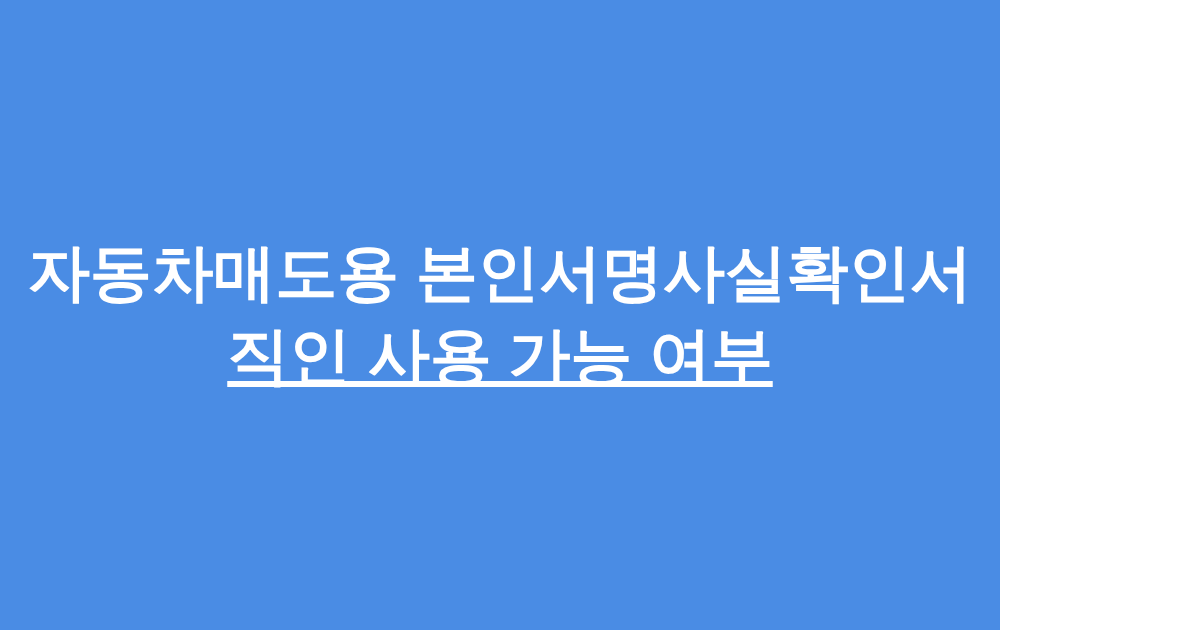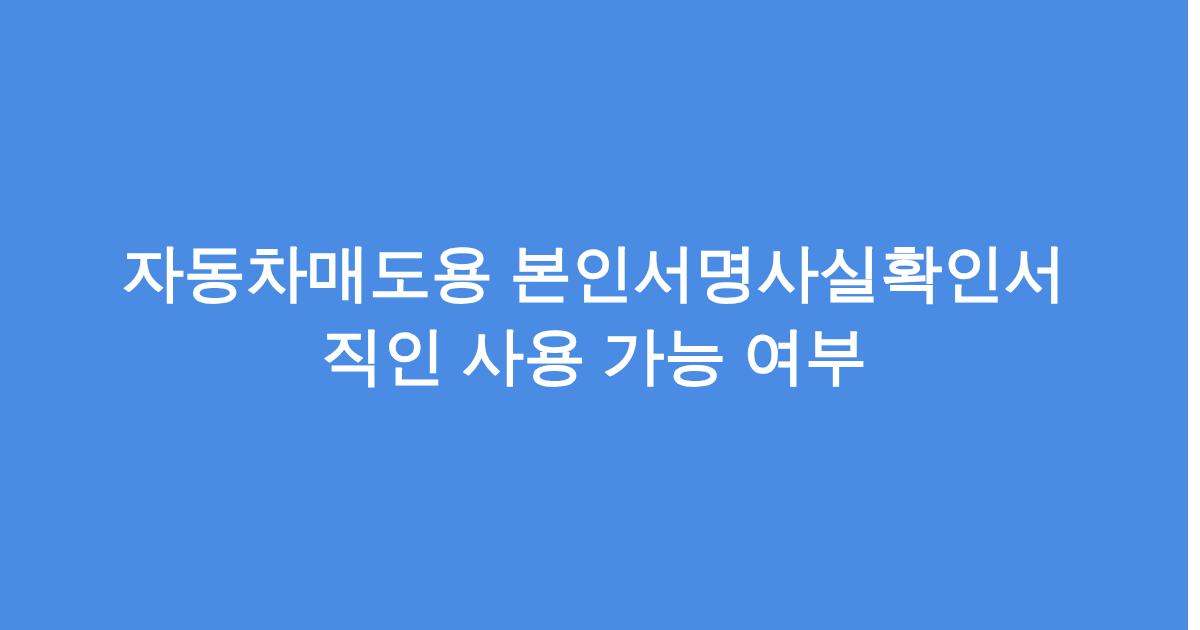--- a/index.html
+++ b/index.html
@@ -12,21 +12,21 @@
     width: 1200px;
     height: 630px;
     overflow: hidden;
     font-family: "Liberation Sans", "DejaVu Sans", sans-serif;
     background: #ffffff;
   }
 
   .card {
     position: relative;
     box-sizing: border-box;
-    width: 1188px;
+    width: 1000px;
     height: 630px;
     display: flex;
     align-items: center;
     justify-content: center;
     background-color: #4a8ce4;
   }
 
   .title-block {
     width: 1060px;
     display: flex;
@@ -42,20 +42,21 @@
     font-size: 62px;
     font-weight: 700;
     line-height: 82px;
     letter-spacing: -0.2px;
     white-space: nowrap;
     text-rendering: geometricPrecision;
   }
 
   .title-line-2 {
     margin-top: 1px;
+    text-decoration: underline;
   }
 </style>
 </head>
 <body>
 
 <div class="card">
   <div class="title-block">
     <span class="title-line title-line-1">자동차매도용 본인서명사실확인서</span>
     <span class="title-line title-line-2">직인 사용 가능 여부</span>
   </div>

